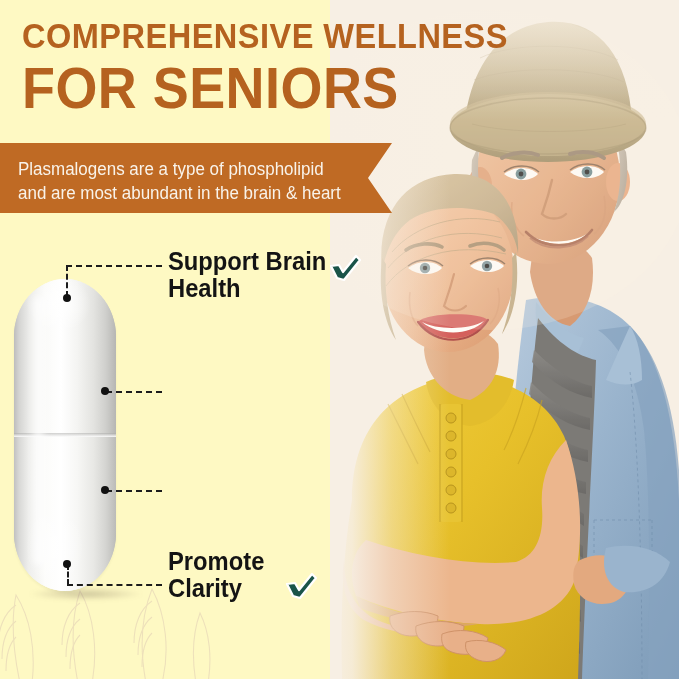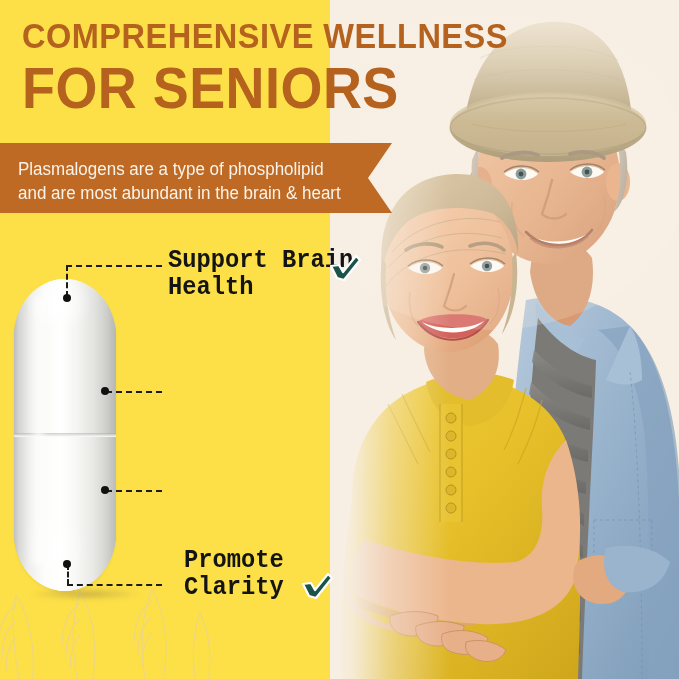--- a/index.html
+++ b/index.html
@@ -5,21 +5,21 @@
   html,body{margin:0;padding:0;}
   body{
     width:679px;height:679px;
     font-family:"Liberation Sans", sans-serif;
     background:#f7efe4;
     overflow:hidden;
   }
   #poster{
     position:relative;
     width:679px;height:679px;
-    background:#fde047;
+    background:#fef9c3;
     overflow:hidden;
   }
 
   
   .botanical{position:absolute;pointer-events:none;}
   .bot-tr{right:-6px;top:4px;width:140px;height:230px;opacity:.55;}
   .bot-bl{left:-10px;bottom:-4px;width:230px;height:120px;opacity:.55;}
   .bot-br{right:8px;bottom:-10px;width:150px;height:110px;opacity:.30;}
 
   
@@ -113,31 +113,31 @@
     position:absolute;height:0;border-top:2px dashed #1c1c1c;
   }
   .dash-v{
     position:absolute;width:0;border-left:2px dashed #1c1c1c;
   }
   .dot{
     position:absolute;width:8px;height:8px;border-radius:50%;background:#111;z-index:17;
   }
 
   
-  .feat{position:absolute;z-index:18;display:flex;align-items:flex-start;font-family:Liberation Mono, monospace;}
+  .feat{position:absolute;z-index:18;display:flex;align-items:flex-start;}
   .feat-text{
     font-size:25px;font-weight:bold;color:#141414;line-height:1.06;
     transform:scaleX(.95);transform-origin:left center;white-space:nowrap;
   }
   .check{display:inline-block;flex:0 0 auto;}
 
   .f1{left:168px;top:248px;}
   .f2{left:168px;top:362px;}
   .f3{left:168px;top:472px;}
-  .f4{left:184px;top:548px;}
+  .f4{left:168px;top:548px;}
   .f1 .check{position:absolute;left:160px;top:6px;}
   .f2 .check{position:absolute;left:122px;top:20px;}
   .f3 .check{position:absolute;left:148px;top:2px;}
   .f4 .check{position:absolute;left:116px;top:24px;}
 </style>
 </head>
 <body>
 
 <div id="poster">
 

